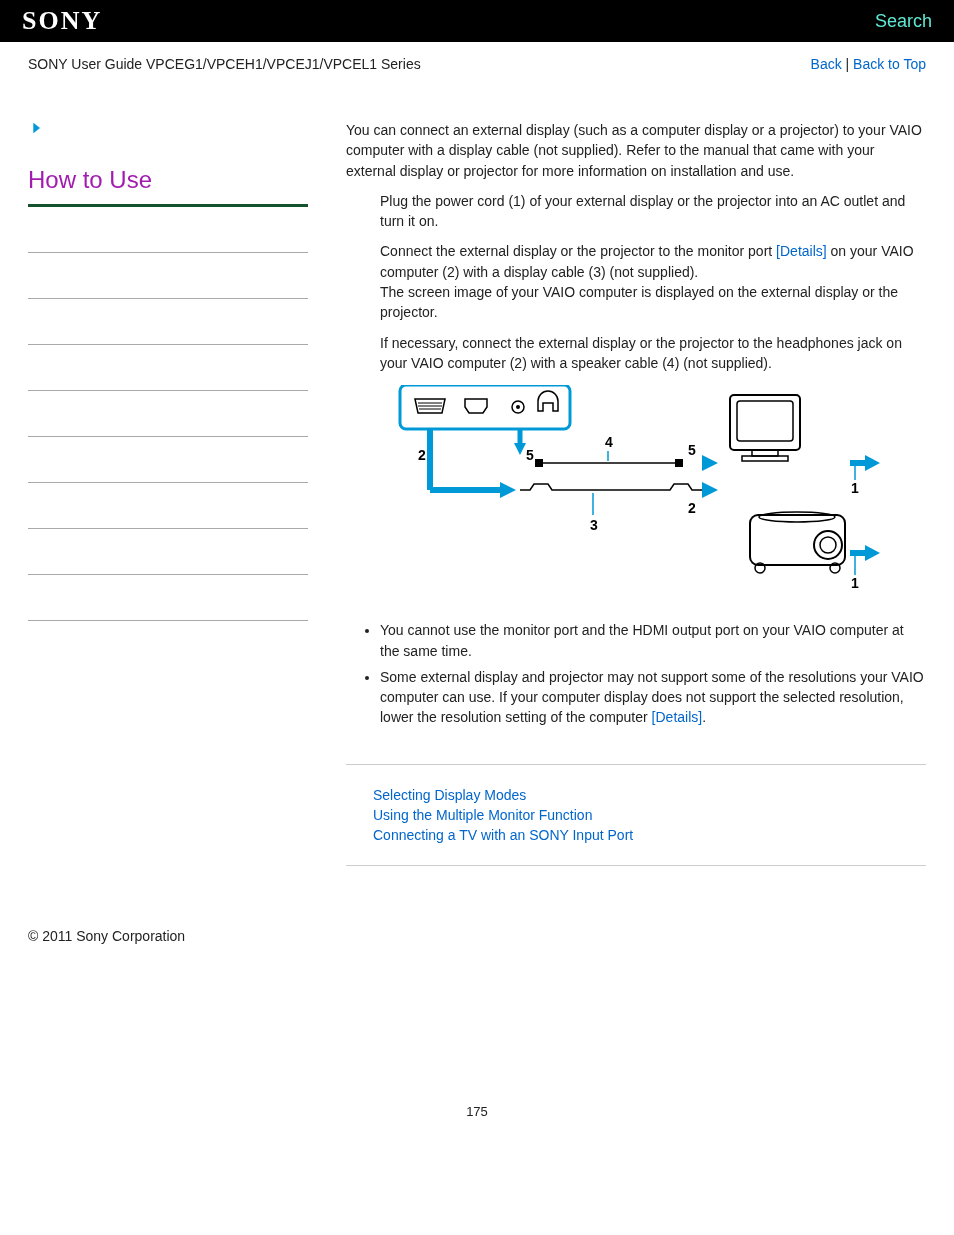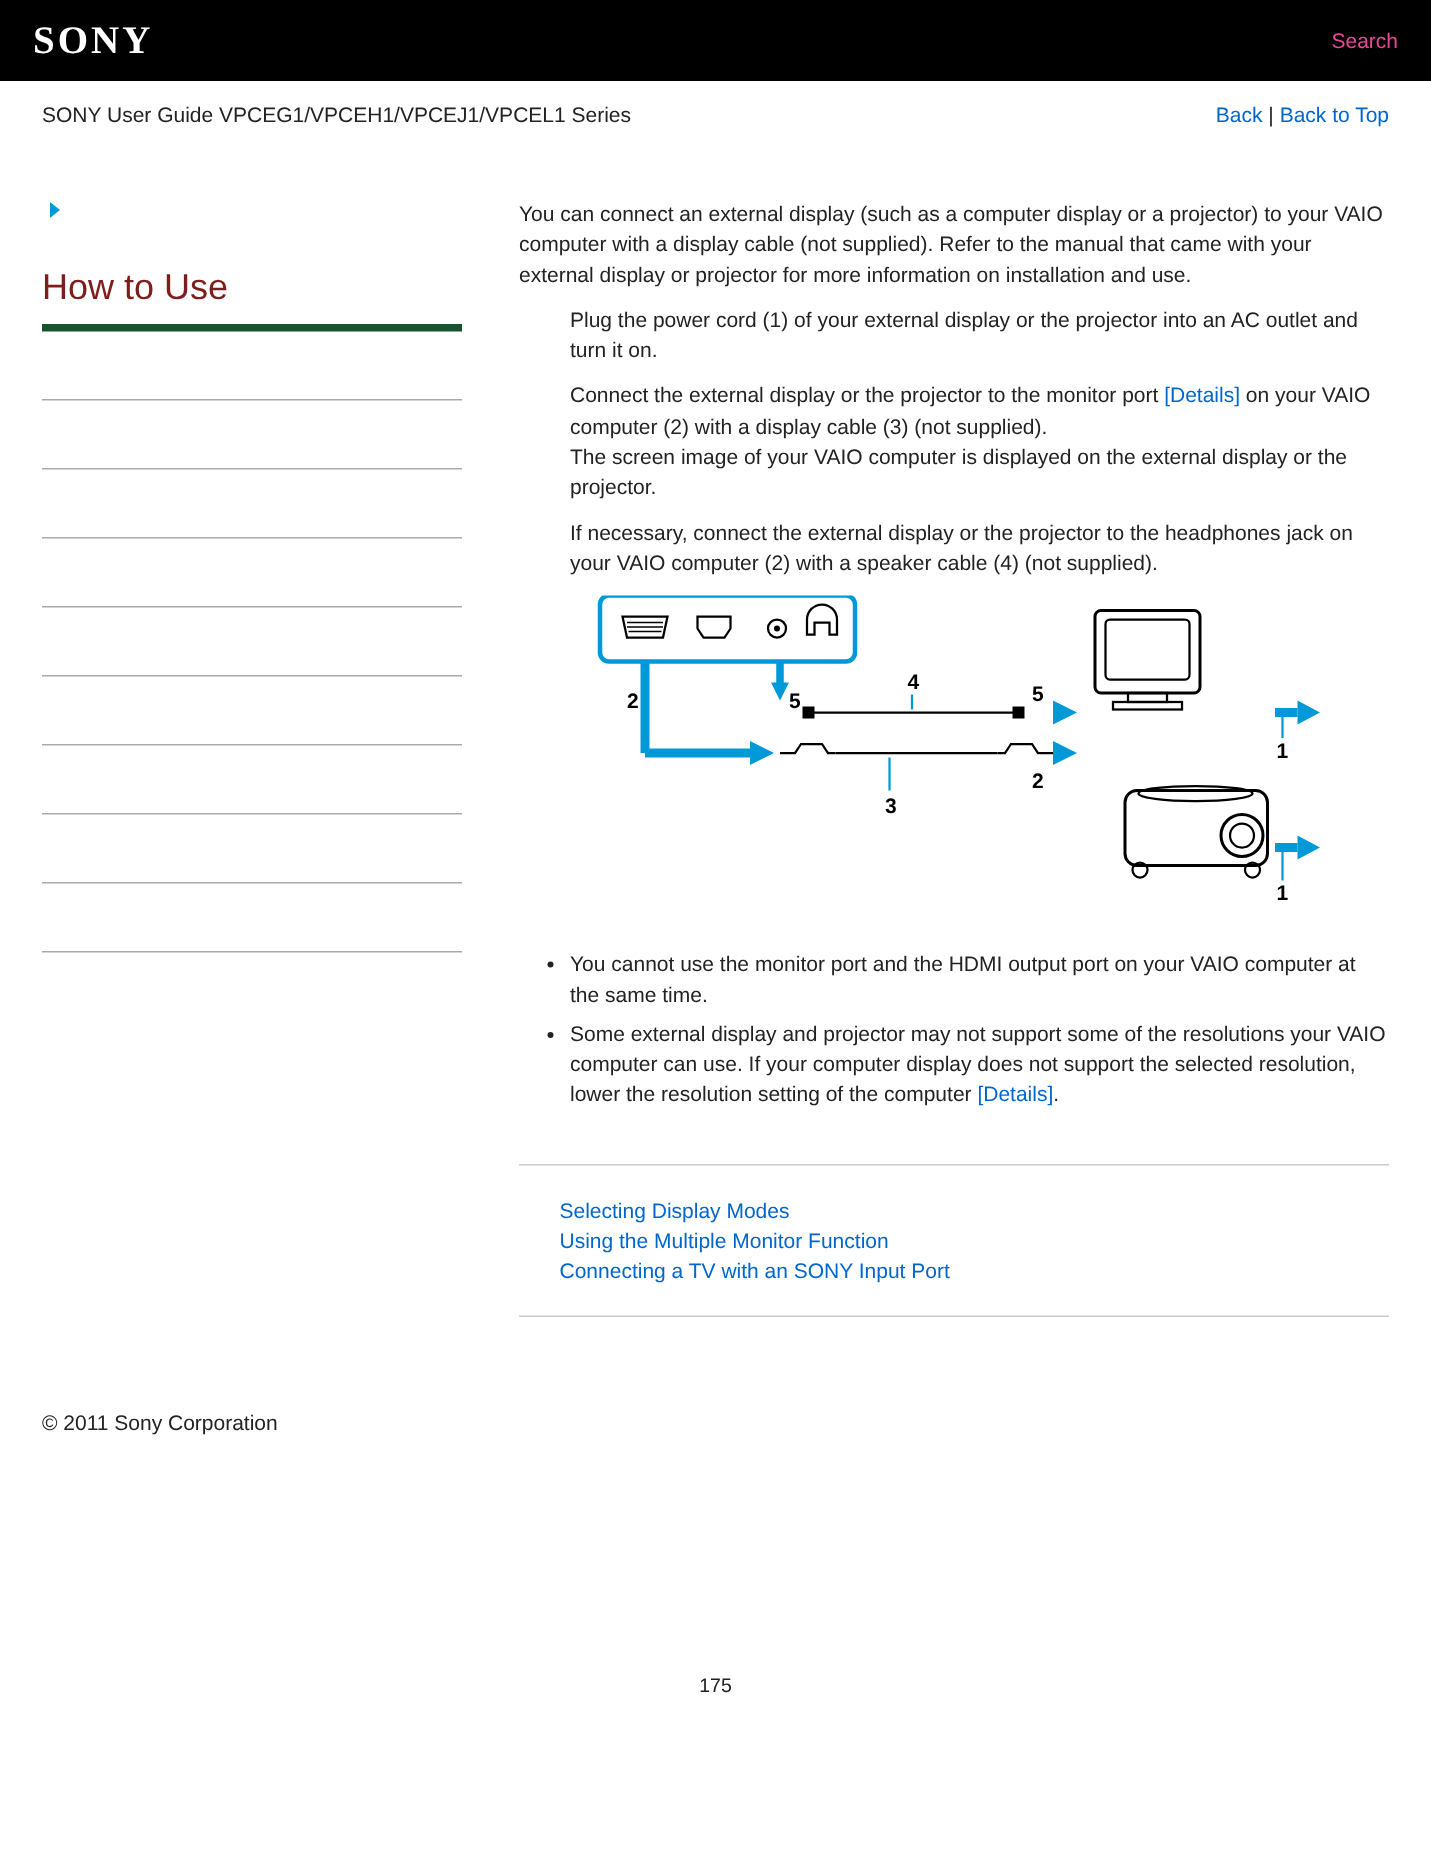--- a/index.html
+++ b/index.html
@@ -1,28 +1,28 @@
 <!DOCTYPE html>
 <html><head>
 <meta charset="utf-8">
 <style>
   * { box-sizing: border-box; margin: 0; padding: 0; }
   body { font-family: Arial, Helvetica, sans-serif; font-size: 14px; color: #222; width: 954px; background: #fff; }
-  .topbar { background: #000; height: 54px; display: flex; align-items: center; justify-content: space-between; padding: 0 22px 0 22px; }
+  .topbar { background: #000; height: 42px; display: flex; align-items: center; justify-content: space-between; padding: 0 22px 0 22px; }
   .logo { color: #fff; font-weight: 900; font-size: 26px; letter-spacing: 2px; font-family: "Times New Roman", serif; }
-  .search { color: #ec4899; font-size: 14px; }
+  .search { color: #5eead4; font-size: 18px; }
   .breadcrumb-row { display: flex; justify-content: space-between; padding: 14px 28px 8px 28px; font-size: 14px; }
   .breadcrumb { color: #222; }
   a.link { color: #0066cc; text-decoration: none; }
   .sep { color: #222; }
   .content-wrap { display: flex; padding: 40px 28px 0 28px; }
   .sidebar { width: 300px; flex: 0 0 300px; padding-right: 20px; }
   .chevron { width: 16px; height: 16px; margin-bottom: 30px; }
   .chevron svg { fill: #0099d8; }
-  .side-title { font-size: 24px; font-weight: normal; color: #7f1d1d; border-bottom: 5px solid #14532d; padding-bottom: 10px; margin-bottom: 0; }
+  .side-title { font-size: 24px; font-weight: normal; color: #a21caf; border-bottom: 3px solid #14532d; padding-bottom: 10px; margin-bottom: 0; }
   .side-row { height: 46px; border-bottom: 1px solid #aaa; }
   .main { flex: 1; padding-left: 18px; }
   .intro { line-height: 1.45; margin-bottom: 10px; }
   .steps { padding-left: 34px; }
   .step { line-height: 1.45; margin-bottom: 10px; }
   .diagram { margin: 12px 0 22px 34px; }
   .notes { padding-left: 34px; margin-bottom: 36px; }
   .notes li { list-style: disc; line-height: 1.45; margin-bottom: 6px; margin-left: 0; }
   hr.divider { border: none; border-top: 1px solid #ccc; margin: 22px 0; }
   .related a { display: block; color: #0066cc; text-decoration: none; margin-bottom: 4px; margin-left: 27px; }

